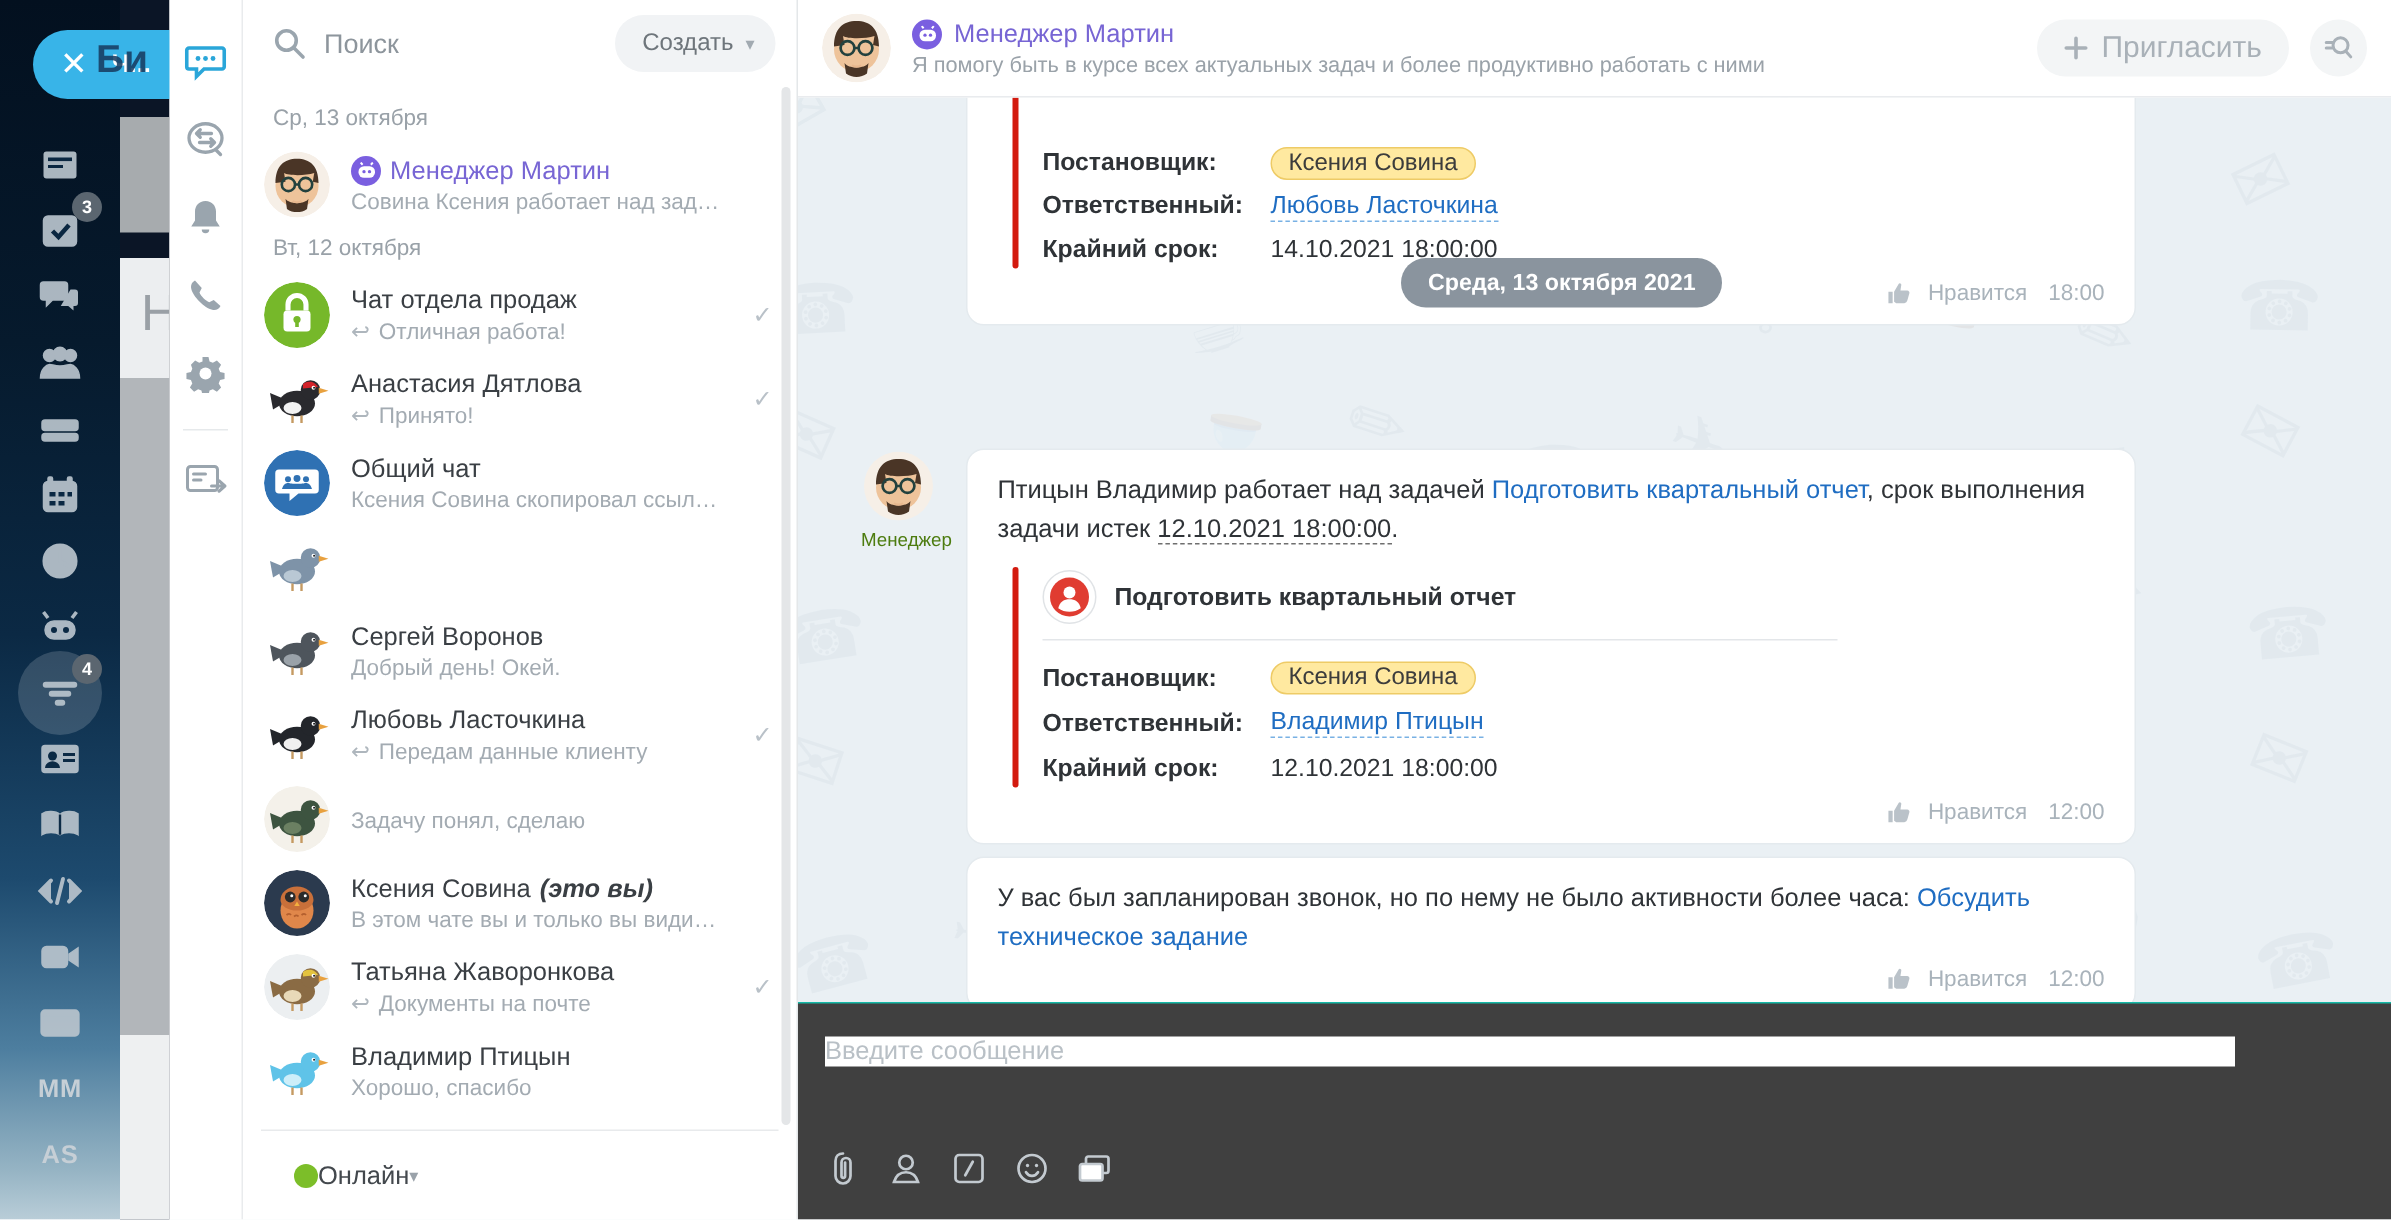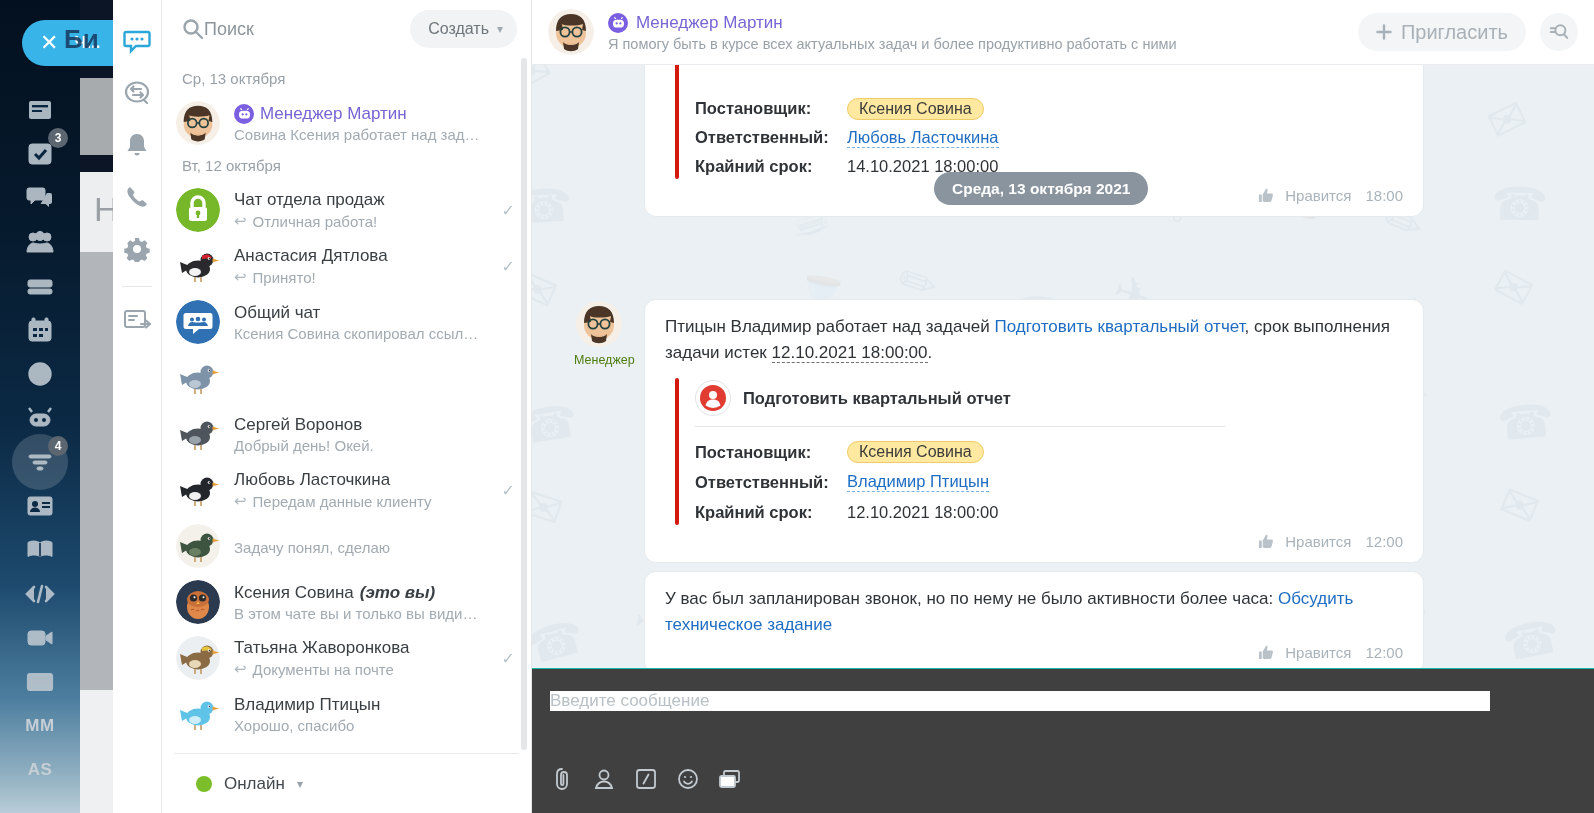--- a/index.html
+++ b/index.html
@@ -34,38 +34,38 @@
   .toolcol { width:49px; flex:0 0 49px; background:#fff; border-right:1px solid #e9ebed; display:flex; flex-direction:column; align-items:center; padding-top:24px; z-index:5;}
   .tool-btn { width:34px; height:34px; margin-bottom:18px; display:flex; align-items:center; justify-content:center; }
   .tool-btn svg { stroke:#9aa5ae; fill:none; }
   .tool-btn.active svg { stroke:#2aa6d9; }
   .tool-sep { width:30px; height:1px; background:#e6e9eb; margin:2px 0 16px; }
 
   
   .chatlist { position:relative; width:370px; flex:0 0 370px; background:#fff; border-right:1px solid #e4e7e9; z-index:5; display:flex; flex-direction:column;}
   .search-row { display:flex; align-items:center; height:58px; padding:0 14px 0 20px; flex:0 0 58px;}
   .search-box { display:flex; align-items:center; flex:1; }
-  .search-input { border:none; outline:none; font-size:18px; color:#555; width:150px; font-family:inherit;}
+  .search-input { border:none; outline:none; font-size:18px; color:#555; width:150px; margin-left:12px; font-family:inherit;}
   .search-input::placeholder { color:#8d959c; }
   .create-btn { height:38px; border-radius:19px; background:#f1f3f5; border:none; color:#6e757b; font-size:16px;
     padding:0 14px 0 18px; display:flex; align-items:center; gap:8px; font-family:inherit; cursor:pointer;}
   .create-btn .caret { color:#a2aab1; font-size:12px; }
   .list-scroll { position:relative; flex:1; overflow:hidden; padding-top:6px;}
   .date-sep { font-size:15px; color:#99a1a8; padding:6px 0 8px 20px; }
   .chat-item { display:flex; align-items:center; height:56px; padding:0 16px 0 14px; position:relative; cursor:pointer;}
   .chat-item .ava { width:44px; height:44px; border-radius:50%; flex:0 0 44px; overflow:hidden; display:flex; align-items:center; justify-content:center;}
   .chat-item .txt { margin-left:14px; min-width:0; flex:1;}
   .ci-name { font-size:17px; color:#3a3f44; white-space:nowrap; overflow:hidden; text-overflow:ellipsis; display:flex; align-items:center; gap:6px;}
   .ci-name.purple .nm { color:#7765d4; }
   .ci-name .suffix { font-style:italic; font-weight:bold; }
   .ci-sub { font-size:15px; color:#a3abb2; white-space:nowrap; overflow:hidden; text-overflow:ellipsis; margin-top:2px; display:flex; align-items:center; gap:6px;}
   .ci-sub .reply { color:#aeb6bd; font-size:15px; }
   .ci-check { color:#b9c1c8; font-size:16px; margin-left:8px; }
   .bot-badge { width:20px; height:20px; border-radius:50%; background:#7a5fe0; display:inline-flex; align-items:center; justify-content:center; flex:0 0 20px;}
-  .presence { flex:0 0 60px; border-top:1px solid #e8eaec; display:flex; align-items:center; padding-left:22px; gap:12px; margin:0 12px;}
+  .presence { flex:0 0 60px; border-top:1px solid #e8eaec; display:flex; align-items:center; padding-left:22px; margin:0 12px;}
   .presence .dot { width:16px; height:16px; border-radius:50%; background:#7cbe29; }
   .presence .lbl { font-size:17px; color:#43484d; }
   .presence .caret { color:#9aa2aa; font-size:12px; }
   .list-scrollbar { position:absolute; top:58px; right:4px; width:6px; height:692px; background:#e4e6e8; border-radius:3px; z-index:6;}
 
   
   .main { position:relative; flex:1; display:flex; flex-direction:column; background:#eaf0f4; z-index:3; min-width:0;}
   .chat-header { position:relative; height:65px; flex:0 0 65px; background:#fff; border-bottom:1px solid #e9ebee;
     display:flex; align-items:center; padding:0 16px; z-index:30;}
   .ch-ava { width:46px; height:46px; border-radius:50%; overflow:hidden; flex:0 0 46px;}

